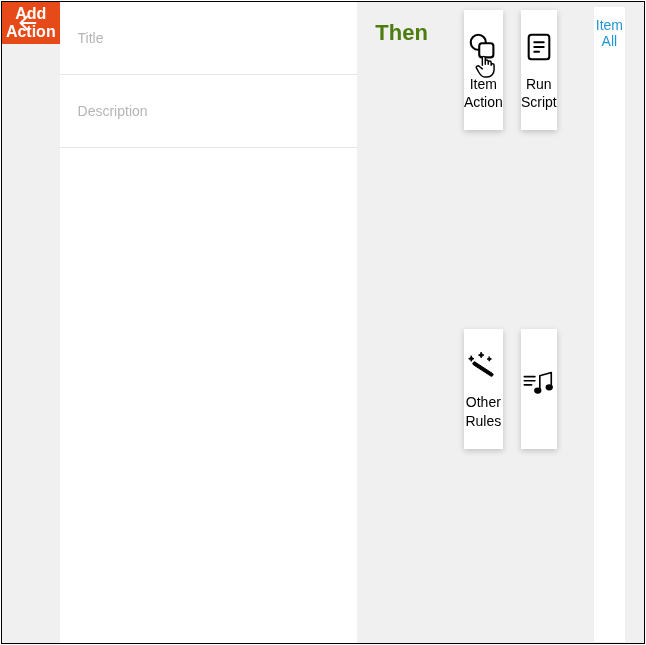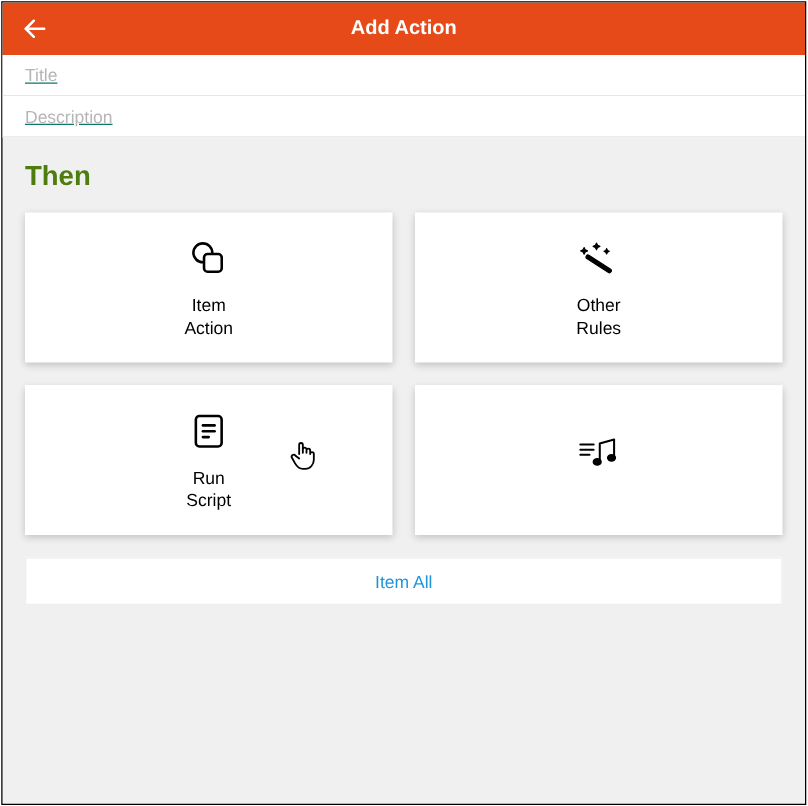--- a/index.html
+++ b/index.html
@@ -5,21 +5,20 @@
   * { box-sizing: border-box; margin: 0; padding: 0; }
   html, body { width: 646px; height: 645px; font-family: -apple-system, BlinkMacSystemFont, "Segoe UI", Arial, sans-serif; }
   body { background: #fff; }
   .frame {
     width: 644px;
     height: 643px;
     margin: 1px;
     border: 1px solid #000;
     background: #f0f0f0;
     display: flex;
-    flex-direction: column;
     overflow: hidden;
   }
   .header {
     background: #e64a19;
     height: 42px;
     display: flex;
     align-items: center;
     position: relative;
     color: #fff;
   }
@@ -40,26 +39,25 @@
     font-size: 16px;
   }
   .form-area {
     background: #fff;
     padding: 0;
   }
   .input-field {
     width: 100%;
     border: none;
     border-bottom: 1px solid #e6e6e6;
-    padding: 8px 18px;
+    padding: 28px 18px;
     font-size: 14px;
     color: #0f766e;
     outline: none;
     background: #fff;
-    text-decoration: underline;
   }
   .input-field::placeholder { color: #b5b5b5; }
   .section-label {
     font-size: 22px;
     font-weight: 700;
     color: #4d7c0f;
     padding: 18px 18px 8px 18px;
   }
   .cards {
     display: grid;
@@ -143,45 +141,45 @@
           <circle cx="13" cy="13" r="8"></circle>
           <rect x="14" y="14" width="15" height="15" rx="3" fill="#fff"></rect>
         </svg>
       </div>
       <div class="card-label">Item
 Action</div>
     </div>
 
     <div class="card">
       <div class="card-icon">
-        <svg width="36" height="34" viewBox="0 0 40 36" fill="#000" stroke="#000" stroke-width="1" stroke-linejoin="round" stroke-linecap="round">
-          <rect x="10" y="14" width="26" height="3.5" rx="1.5" transform="rotate(33 10 14)"></rect>
-          <path d="M7 8 l1 2 l2 1 l-2 1 l-1 2 l-1 -2 l-2 -1 l2 -1 z"></path>
-          <path d="M18 4 l1 2 l2 1 l-2 1 l-1 2 l-1 -2 l-2 -1 l2 -1 z"></path>
-          <path d="M27 9 l0.8 1.6 l1.6 0.8 l-1.6 0.8 l-0.8 1.6 l-0.8 -1.6 l-1.6 -0.8 l1.6 -0.8 z"></path>
-        </svg>
-      </div>
-      <div class="card-label">Other
-Rules</div>
-    </div>
-
-    <div class="card">
-      <div class="card-icon">
         <svg width="30" height="30" viewBox="0 0 32 32" fill="none" stroke="#000" stroke-width="2.2" stroke-linejoin="round" stroke-linecap="round">
           <rect x="5" y="3" width="22" height="26" rx="3"></rect>
           <line x1="11" y1="11" x2="21" y2="11"></line>
           <line x1="11" y1="16" x2="21" y2="16"></line>
           <line x1="11" y1="21" x2="16" y2="21"></line>
         </svg>
       </div>
       <div class="card-label">Run
 Script</div>
       <svg class="cursor-hand" viewBox="0 0 24 28" fill="none" stroke="#000" stroke-width="1.6" stroke-linejoin="round" stroke-linecap="round">
         <path d="M8 12 V4 a1.6 1.6 0 0 1 3.2 0 V11 M11.2 11 V8 a1.6 1.6 0 0 1 3.2 0 V11 M14.4 11 V9 a1.6 1.6 0 0 1 3.2 0 V12 M17.6 12 a1.6 1.6 0 0 1 3.2 0 V17 c0 4 -3 8 -7.5 8 h-2 c-3 0 -5 -1.5 -7 -5 l-2.5 -4.5 a1.8 1.8 0 0 1 3 -2 L8 16" fill="#fff"></path>
       </svg>
+    </div>
+
+    <div class="card">
+      <div class="card-icon">
+        <svg width="36" height="34" viewBox="0 0 40 36" fill="#000" stroke="#000" stroke-width="1" stroke-linejoin="round" stroke-linecap="round">
+          <rect x="10" y="14" width="26" height="3.5" rx="1.5" transform="rotate(33 10 14)"></rect>
+          <path d="M7 8 l1 2 l2 1 l-2 1 l-1 2 l-1 -2 l-2 -1 l2 -1 z"></path>
+          <path d="M18 4 l1 2 l2 1 l-2 1 l-1 2 l-1 -2 l-2 -1 l2 -1 z"></path>
+          <path d="M27 9 l0.8 1.6 l1.6 0.8 l-1.6 0.8 l-0.8 1.6 l-0.8 -1.6 l-1.6 -0.8 l1.6 -0.8 z"></path>
+        </svg>
+      </div>
+      <div class="card-label">Other
+Rules</div>
     </div>
 
     <div class="card">
       <div class="card-icon">
         <svg width="38" height="32" viewBox="0 0 44 36" fill="#000" stroke="#000" stroke-width="2" stroke-linejoin="round" stroke-linecap="round">
           <line x1="4" y1="9" x2="17" y2="9"></line>
           <line x1="4" y1="14" x2="17" y2="14"></line>
           <line x1="4" y1="19" x2="13" y2="19"></line>
           <path d="M23 26 V8 l14 -4 V22" fill="none"></path>
           <ellipse cx="20.5" cy="26" rx="3.5" ry="2.8"></ellipse>

